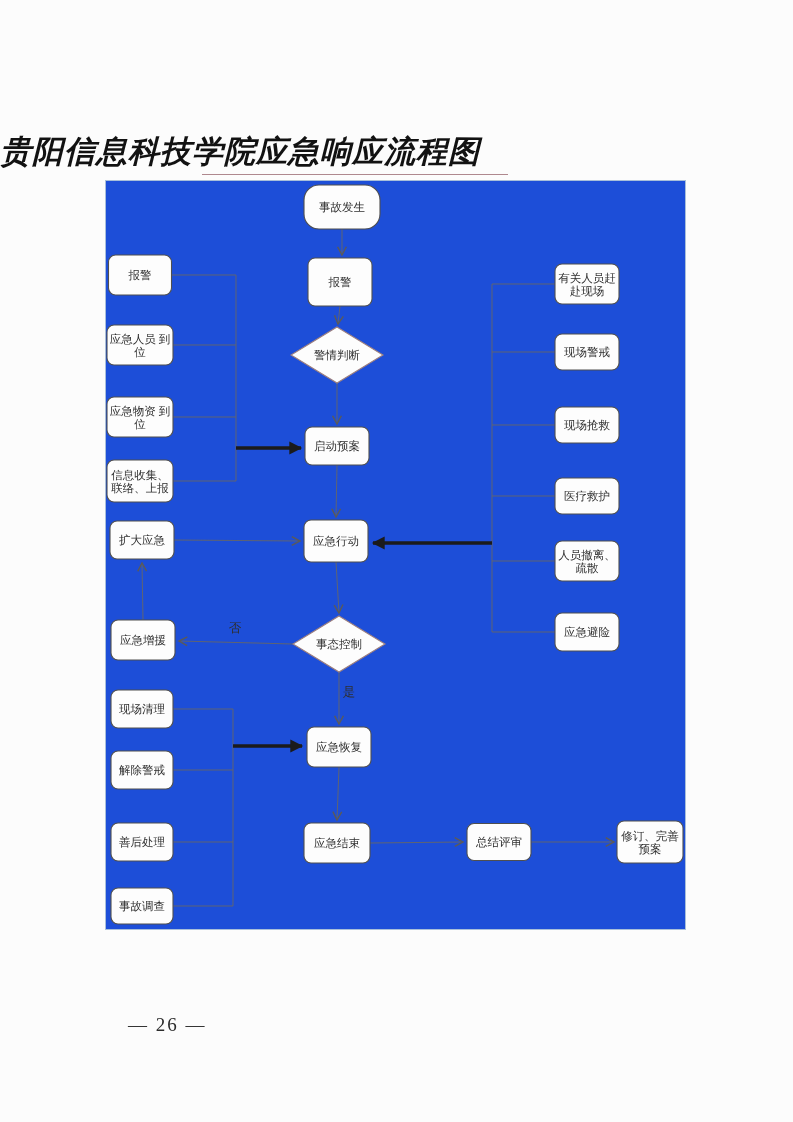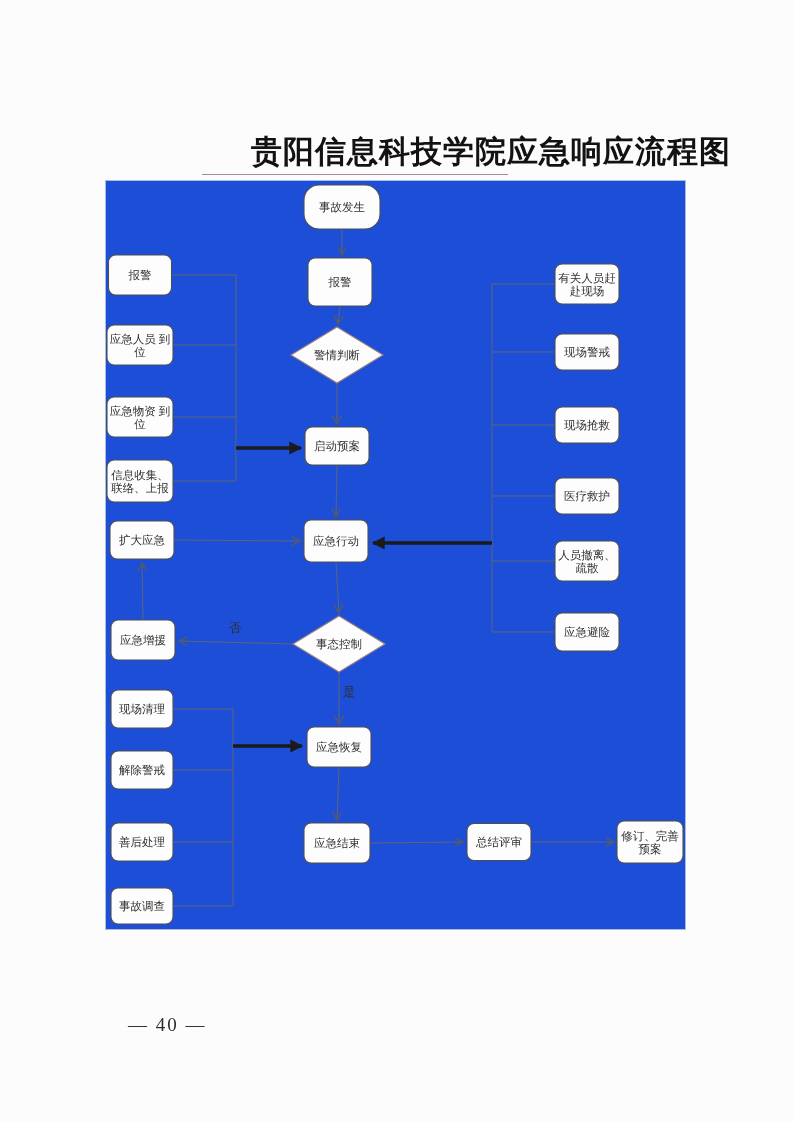--- a/index.html
+++ b/index.html
@@ -3,23 +3,24 @@
 <meta charset="utf-8">
 <style>
   html,body{margin:0;padding:0;}
   body{
     width:793px;height:1122px;position:relative;
     background:#fcfcfc;overflow:hidden;
     font-family:"Liberation Sans", sans-serif;
   }
   .page-title{
     position:absolute;left:0;top:131px;width:731px;
-    text-align:right;font-size:31px;font-weight:700;color:#121212;
+    text-align:left;font-size:31px;font-weight:700;color:#121212;
     letter-spacing:1px;
     font-family:"Liberation Serif","DejaVu Serif",serif;
+    font-style:italic;
   }
   .title-underline{
     position:absolute;left:202px;top:174px;width:306px;height:1px;
     background:#96626a;opacity:.75;
   }
   .flow-frame{
     position:absolute;left:105px;top:180px;width:579px;height:748px;
     border:1px solid #a9bfd9;background:#1d4ed8;
   }
   .flow-frame svg{position:absolute;left:0;top:0;}
@@ -191,13 +192,13 @@
           <text x="586" y="631" text-anchor="middle" dominant-baseline="central" font-size="11.5" fill="#2f2f2f">应急避险</text>
         </g>
       </g>
     <g id="labels">
         <text x="348" y="691" text-anchor="middle" dominant-baseline="central" font-size="12.5" fill="#2f2f2f">是</text>
         <text x="234" y="627" text-anchor="middle" dominant-baseline="central" font-size="12.5" fill="#2f2f2f">否</text>
       </g>
   </svg>
 </div>
 
-<div class="page-number">— 40 —</div>
+<div class="page-number">— 26 —</div>
 
 </body></html>

